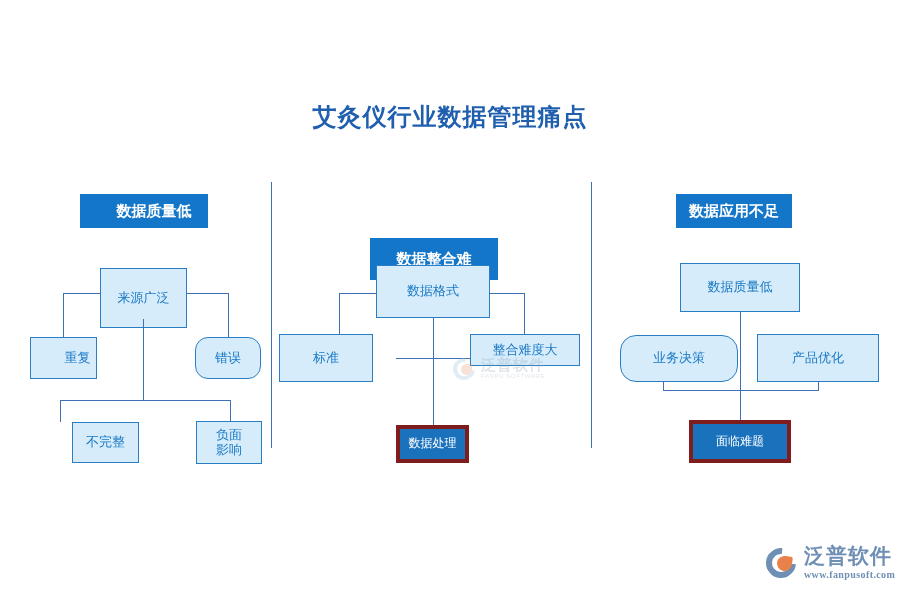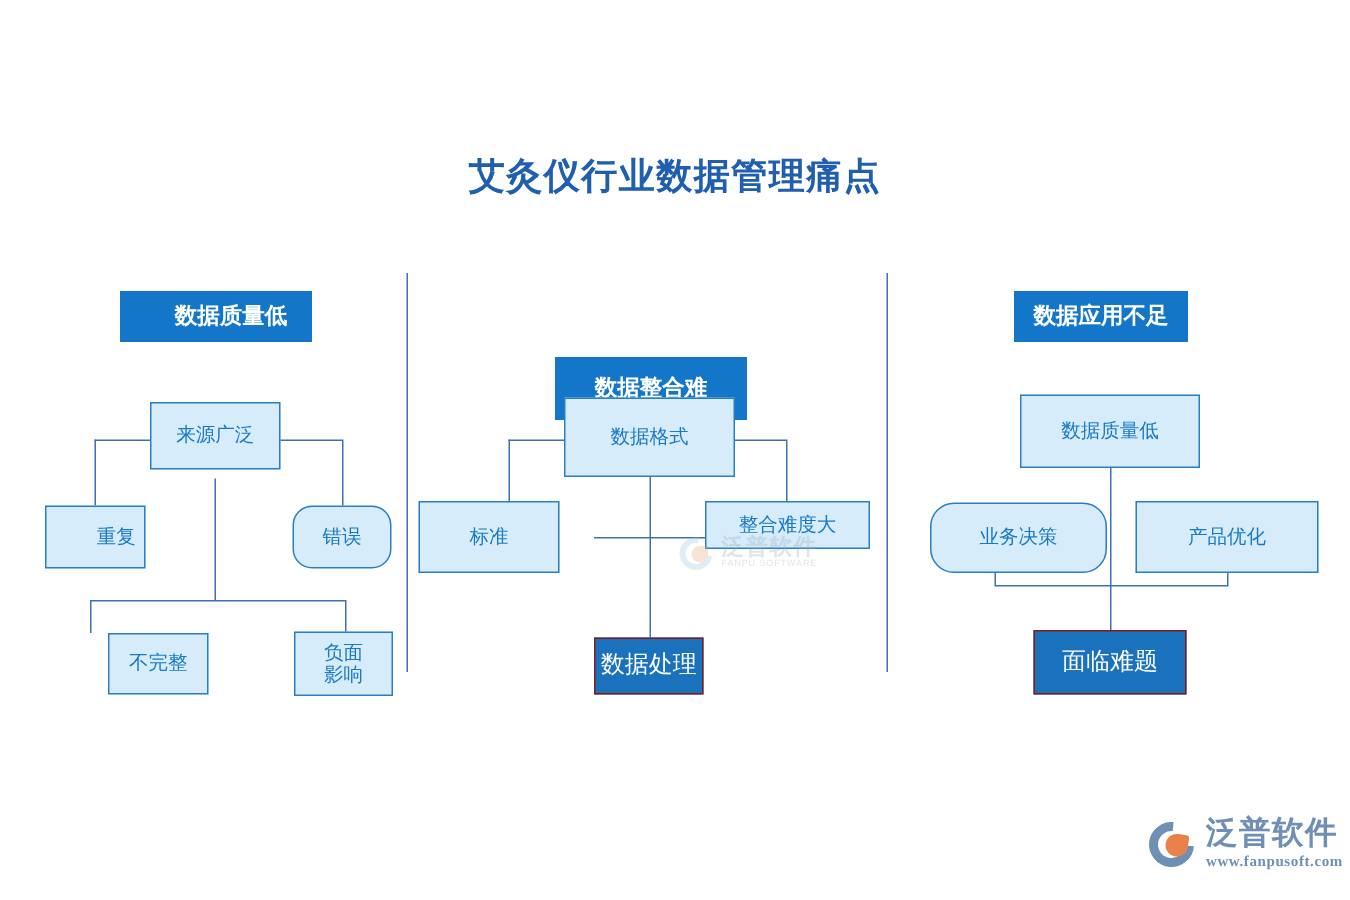--- a/index.html
+++ b/index.html
@@ -50,23 +50,23 @@
     border:none;
   }
   .node.light{
     background:#d6ecfb;
     border:1px solid #2a7fc4;
     color:#1a79c4;
     font-size:13px;
   }
   .node.solid{
     background:#1a72bd;
-    border:1px solid #7f1d1d;
+    border:4px solid #7f1d1d;
     color:#ffffff;
-    font-size:16px;
+    font-size:12px;
   }
 
   
   .ln{position:absolute;background:#3f6fb5;}
   .lnv{width:1px;}
   .lnh{height:1px;}
 
   
   .watermark{
     position:absolute;
@@ -144,21 +144,21 @@
 
 <div id="canvas">
 
   <div class="title">艾灸仪行业数据管理痛点</div>
 
   <div class="divider" style="left:271px;top:182px;height:266px;"></div>
   <div class="divider" style="left:591px;top:182px;height:266px;"></div>
 
   <div class="node header" style="left:80px;top:194px;width:128px;height:34px;padding-left:20px;">数据质量低</div>
 
-  <div class="node light" style="left:100px;top:268px;width:87px;height:45px;">来源广泛</div>
+  <div class="node light" style="left:100px;top:268px;width:87px;height:60px;">来源广泛</div>
 
   <div class="ln lnh" style="left:63px;top:293px;width:37px;"></div>
   <div class="ln lnh" style="left:187px;top:293px;width:41px;"></div>
   <div class="ln lnv" style="left:63px;top:293px;height:44px;"></div>
   <div class="ln lnv" style="left:228px;top:293px;height:44px;"></div>
 
   <div class="node light" style="left:30px;top:337px;width:67px;height:42px;padding-left:28px;">重复</div>
   <div class="node light" style="left:195px;top:337px;width:66px;height:42px;border-radius:13px;">错误</div>
 
   <div class="ln lnv" style="left:143px;top:319px;height:81px;"></div>

